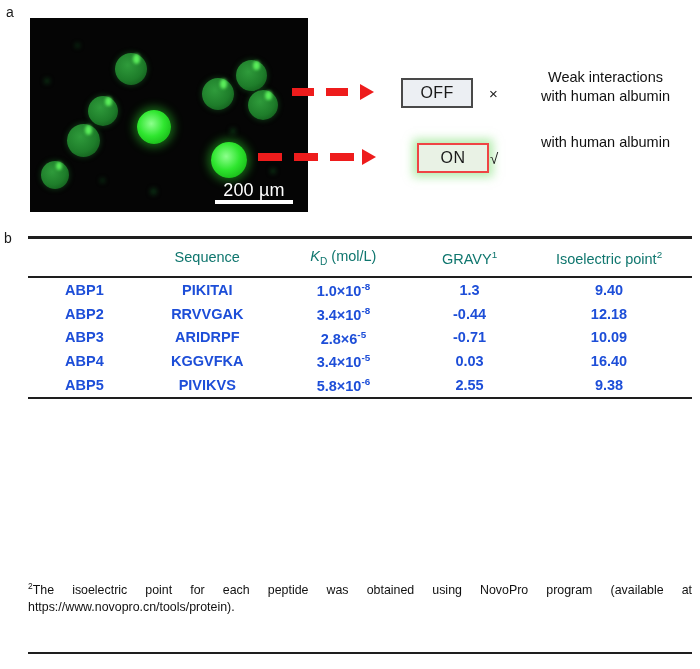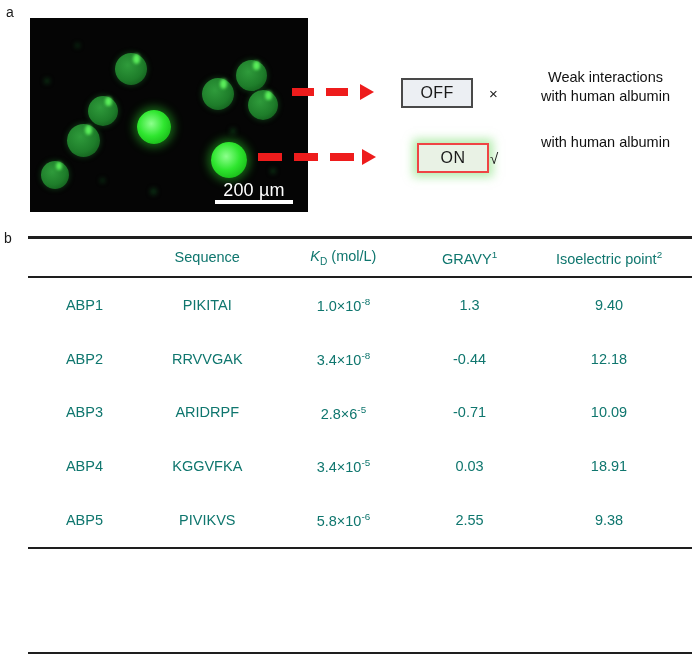--- a/index.html
+++ b/index.html
@@ -157,22 +157,23 @@
     font-size: 14.5px;
     padding: 9px 0 9px 0;
     text-align: center;
     color: #0f766e;
   }
   #data-table thead tr { border-top: 3px solid #1e1e1e; }
   #data-table thead { border-bottom: 2px solid #1e1e1e; }
   #data-table tbody td {
     font-size: 14.5px;
     text-align: center;
-    padding: 18px 0;
-    color: #0f766e;
+    padding: 3px 0;
+    color: #1d4ed8;
+    font-weight: bold;
   }
   #data-table tbody { border-bottom: 2.5px solid #1e1e1e; }
 
   .col-id   { width: 17%; }
   .col-seq  { width: 20%; }
   .col-kd   { width: 21%; }
   .col-gr   { width: 17%; }
   .col-pi   { width: 25%; }
 
   .kitalic { font-style: italic; }
@@ -306,28 +307,29 @@
           <td class="col-seq">ARIDRPF</td>
           <td class="col-kd"><span>2.8×6</span><sup>-5</sup></td>
           <td class="col-gr">-0.71</td>
           <td class="col-pi">10.09</td>
         </tr>
         <tr>
           <td class="col-id">ABP4</td>
           <td class="col-seq">KGGVFKA</td>
           <td class="col-kd"><span>3.4×10</span><sup>-5</sup></td>
           <td class="col-gr">0.03</td>
-          <td class="col-pi">18.91</td>
+          <td class="col-pi">16.40</td>
         </tr>
         <tr>
           <td class="col-id">ABP5</td>
           <td class="col-seq">PIVIKVS</td>
           <td class="col-kd"><span>5.8×10</span><sup>-6</sup></td>
           <td class="col-gr">2.55</td>
           <td class="col-pi">9.38</td>
         </tr>
       </tbody>
   </table>
 </div>
 
 <div id="footnotes">
+  <div id="footnote-2"><sup>2</sup><span>The isoelectric point for each peptide was obtained using NovoPro program (available at https://www.novopro.cn/tools/protein).</span></div>
 </div>
 <div id="footnote-rule"></div>
 
 </body></html>

